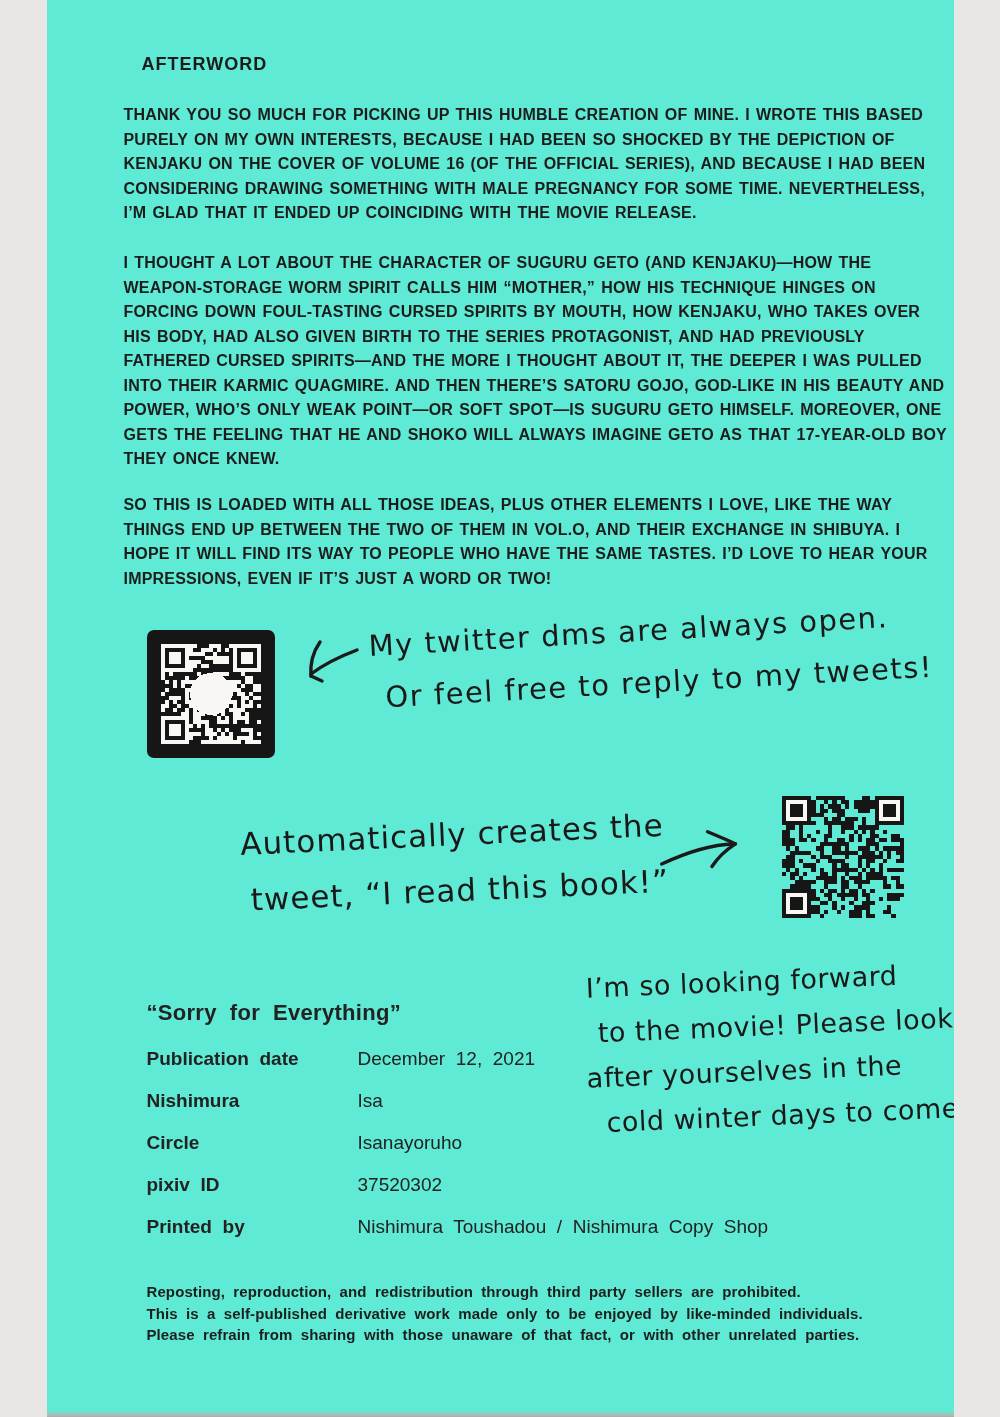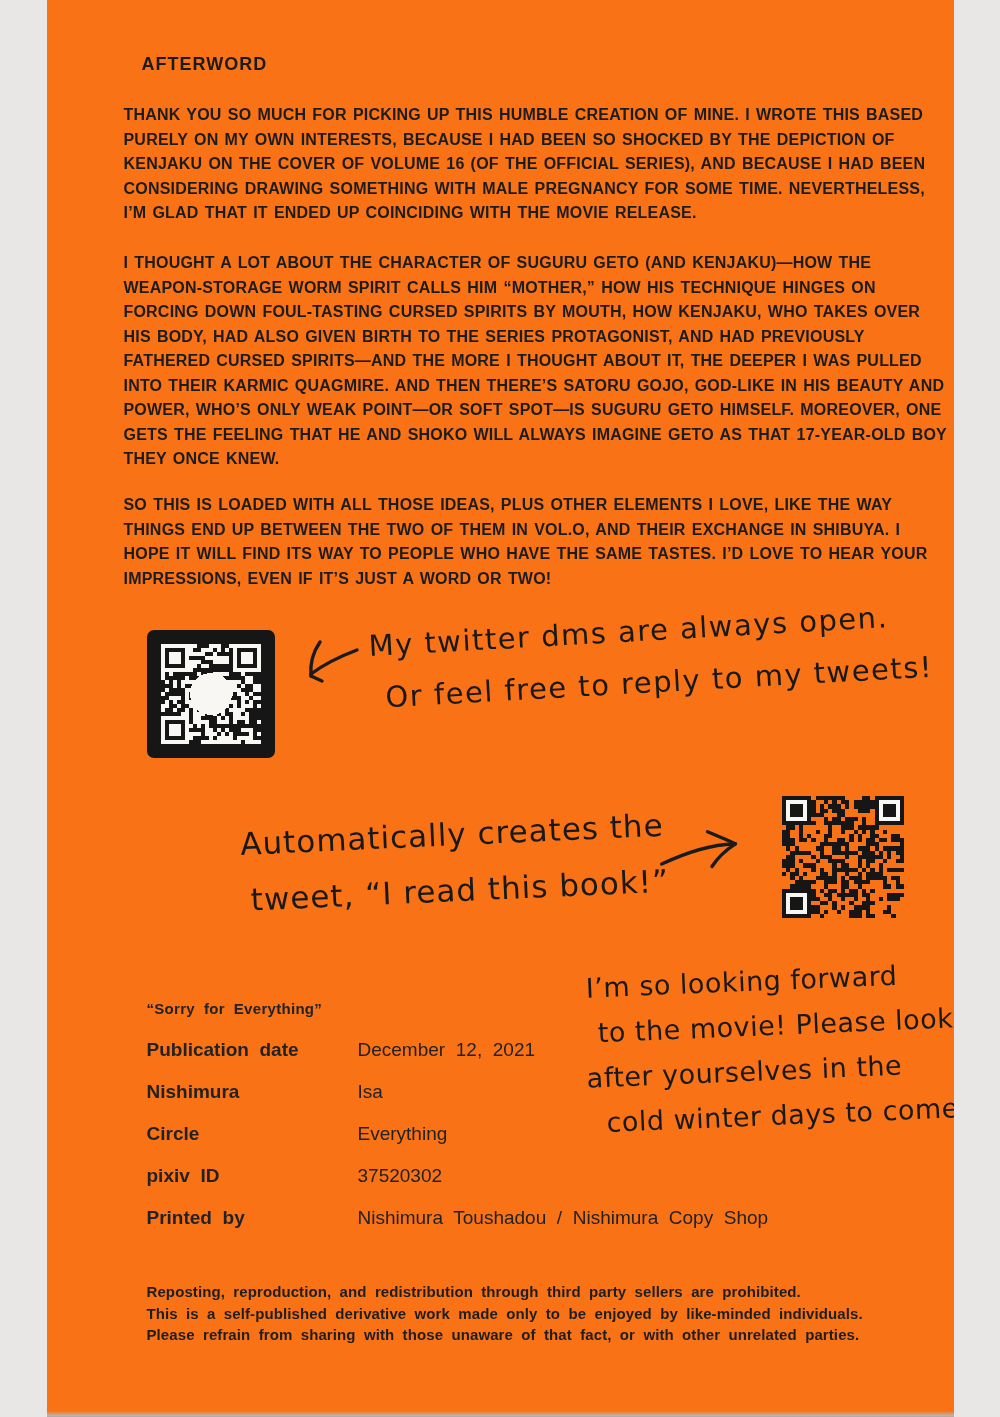--- a/index.html
+++ b/index.html
@@ -1,20 +1,20 @@
 <!DOCTYPE html>
 <html><head>
 <meta charset="utf-8">
 <style>
   html,body{margin:0;padding:0;background:#e8e7e5;}
   .page{
     position:relative;
     width:907px;height:1417px;
     margin:0 auto;
-    background:#f97316;
+    background:#5eead4;
     overflow:hidden;
     color:#1b1b1b;
     font-family:"Liberation Sans", sans-serif;
   }
   
   .heading{
     position:absolute;left:95px;top:54px;
     font-size:18px;font-weight:700;letter-spacing:1px;
   }
   .para{
@@ -70,21 +70,21 @@
   .hw3 .m3{margin-left:21px;}
 
   .arrow{position:absolute;}
   .arrow-left{left:256px;top:638px;}
   .arrow-right{left:612px;top:830px;transform:rotate(-4deg);}
   .arrow path{stroke:#1b1b1b;stroke-width:3.4;fill:none;stroke-linecap:round;stroke-linejoin:round;}
 
   
   .colophon{position:absolute;left:100px;top:1000px;width:640px;color:#222;}
   .colophon-title{
-    font-size:15px;font-weight:700;letter-spacing:.3px;word-spacing:.3em;
+    font-size:22px;font-weight:700;letter-spacing:.3px;word-spacing:.3em;
     margin:0 0 22px 0;
   }
   .colophon-row{display:flex;margin-bottom:20px;font-size:19px;word-spacing:.28em;gap:28px;}
   .colophon-row .lbl{width:183px;font-weight:700;flex:none;}
   .colophon-row .val{font-weight:400;}
 
   
   .footer{
     position:absolute;left:100px;top:1281px;width:830px;
     font-size:15px;font-weight:700;line-height:21.5px;
@@ -732,21 +732,21 @@
     <div class="colophon-row">
       <div class="lbl">Publication date</div>
       <div class="val">December 12, 2021</div>
     </div>
     <div class="colophon-row">
       <div class="lbl">Nishimura</div>
       <div class="val">Isa</div>
     </div>
     <div class="colophon-row">
       <div class="lbl">Circle</div>
-      <div class="val">Everything</div>
+      <div class="val">Isanayoruho</div>
     </div>
     <div class="colophon-row">
       <div class="lbl">pixiv ID</div>
       <div class="val">37520302</div>
     </div>
     <div class="colophon-row">
       <div class="lbl">Printed by</div>
       <div class="val">Nishimura Toushadou / Nishimura Copy Shop</div>
     </div>
   </div>

